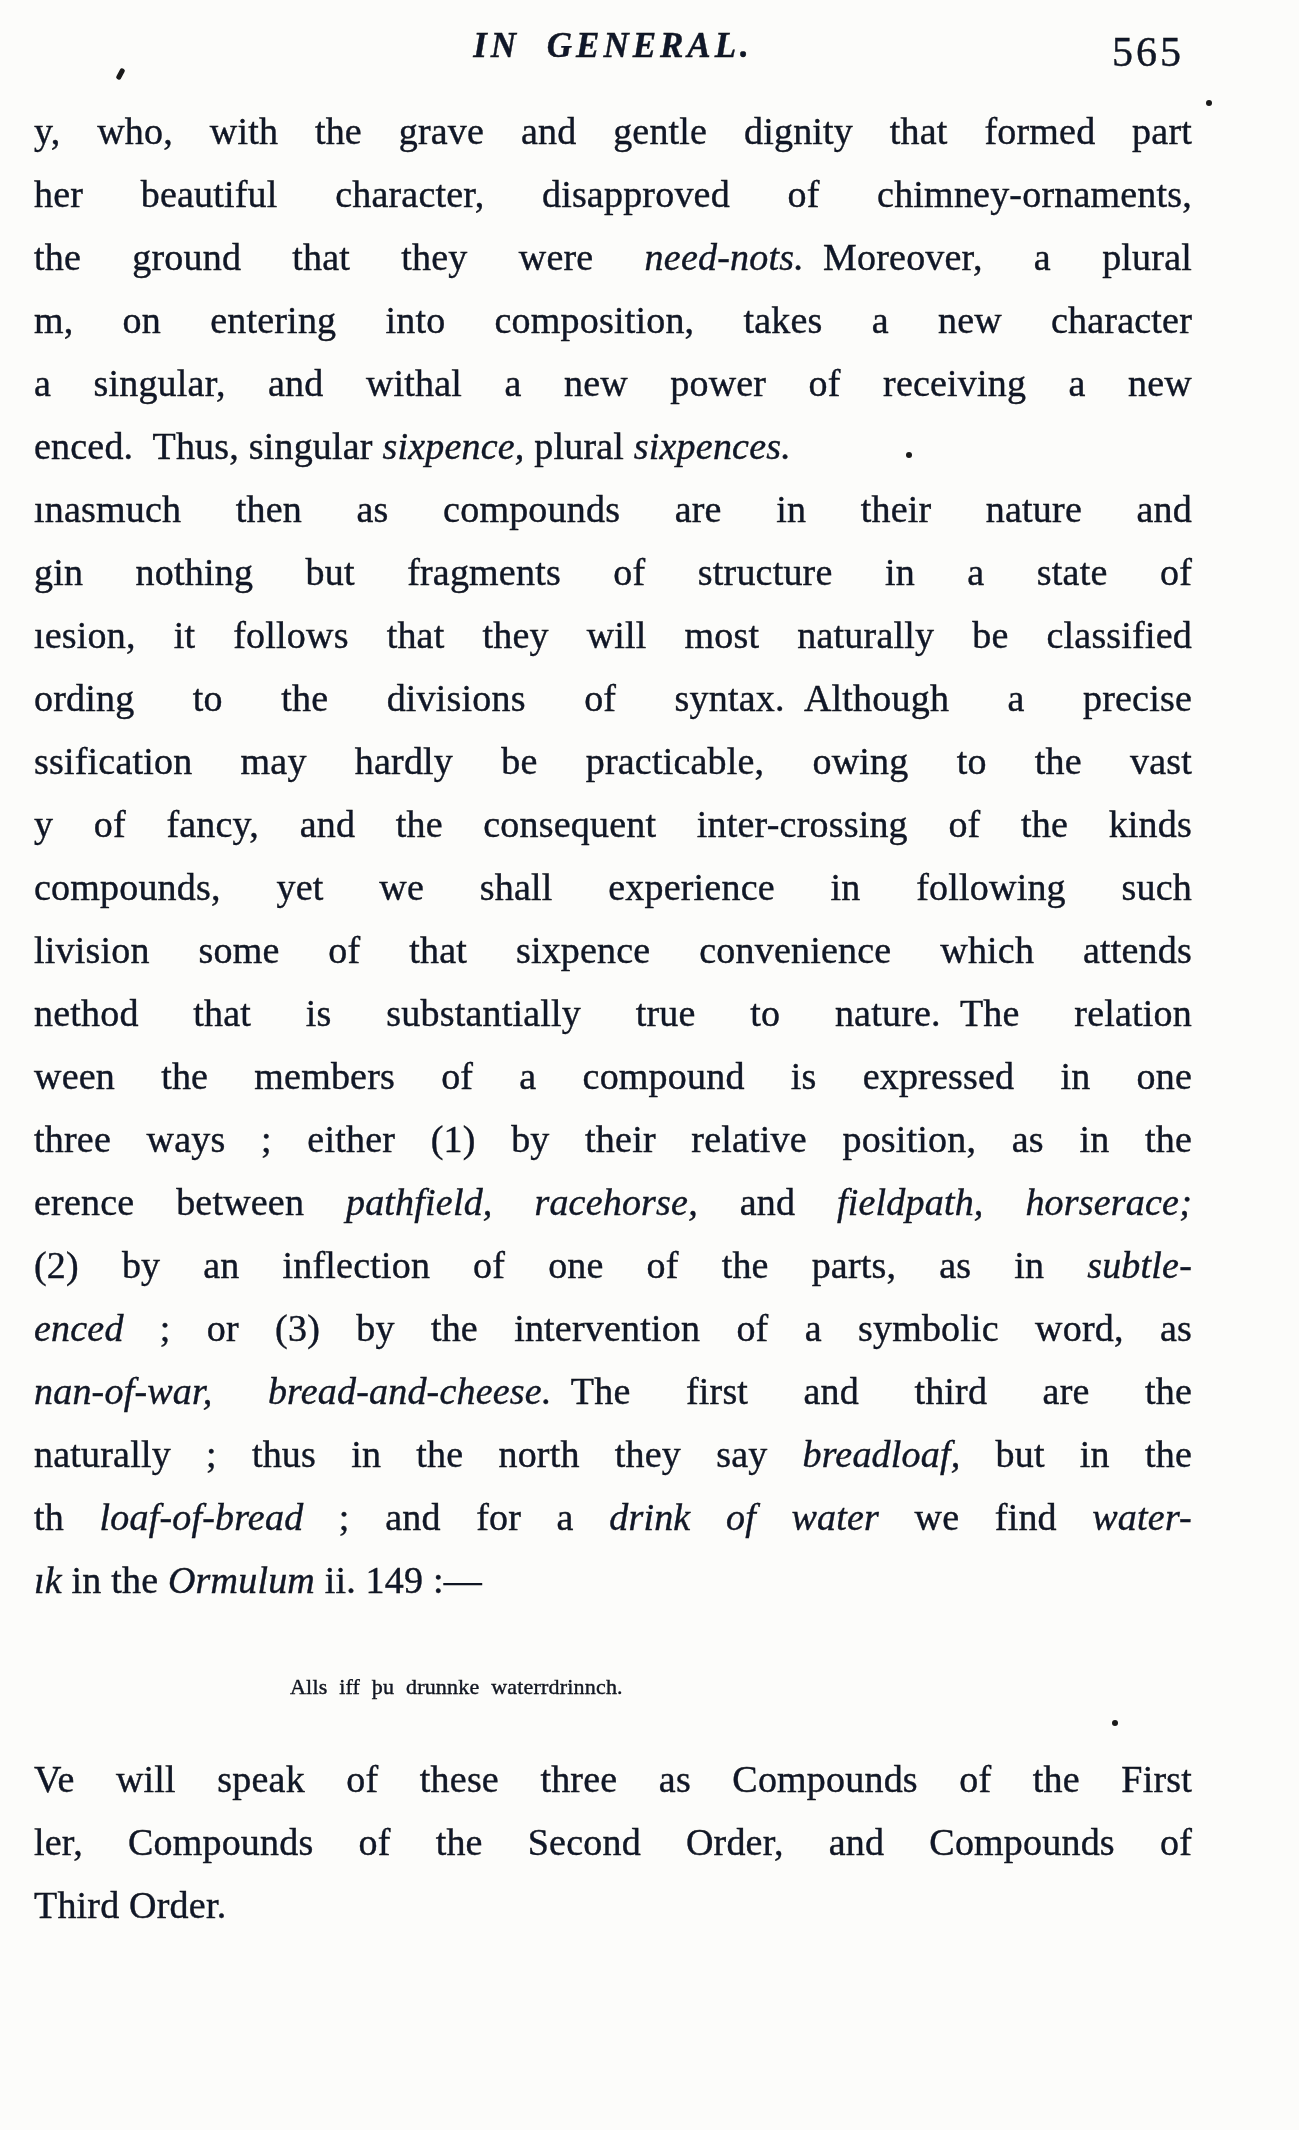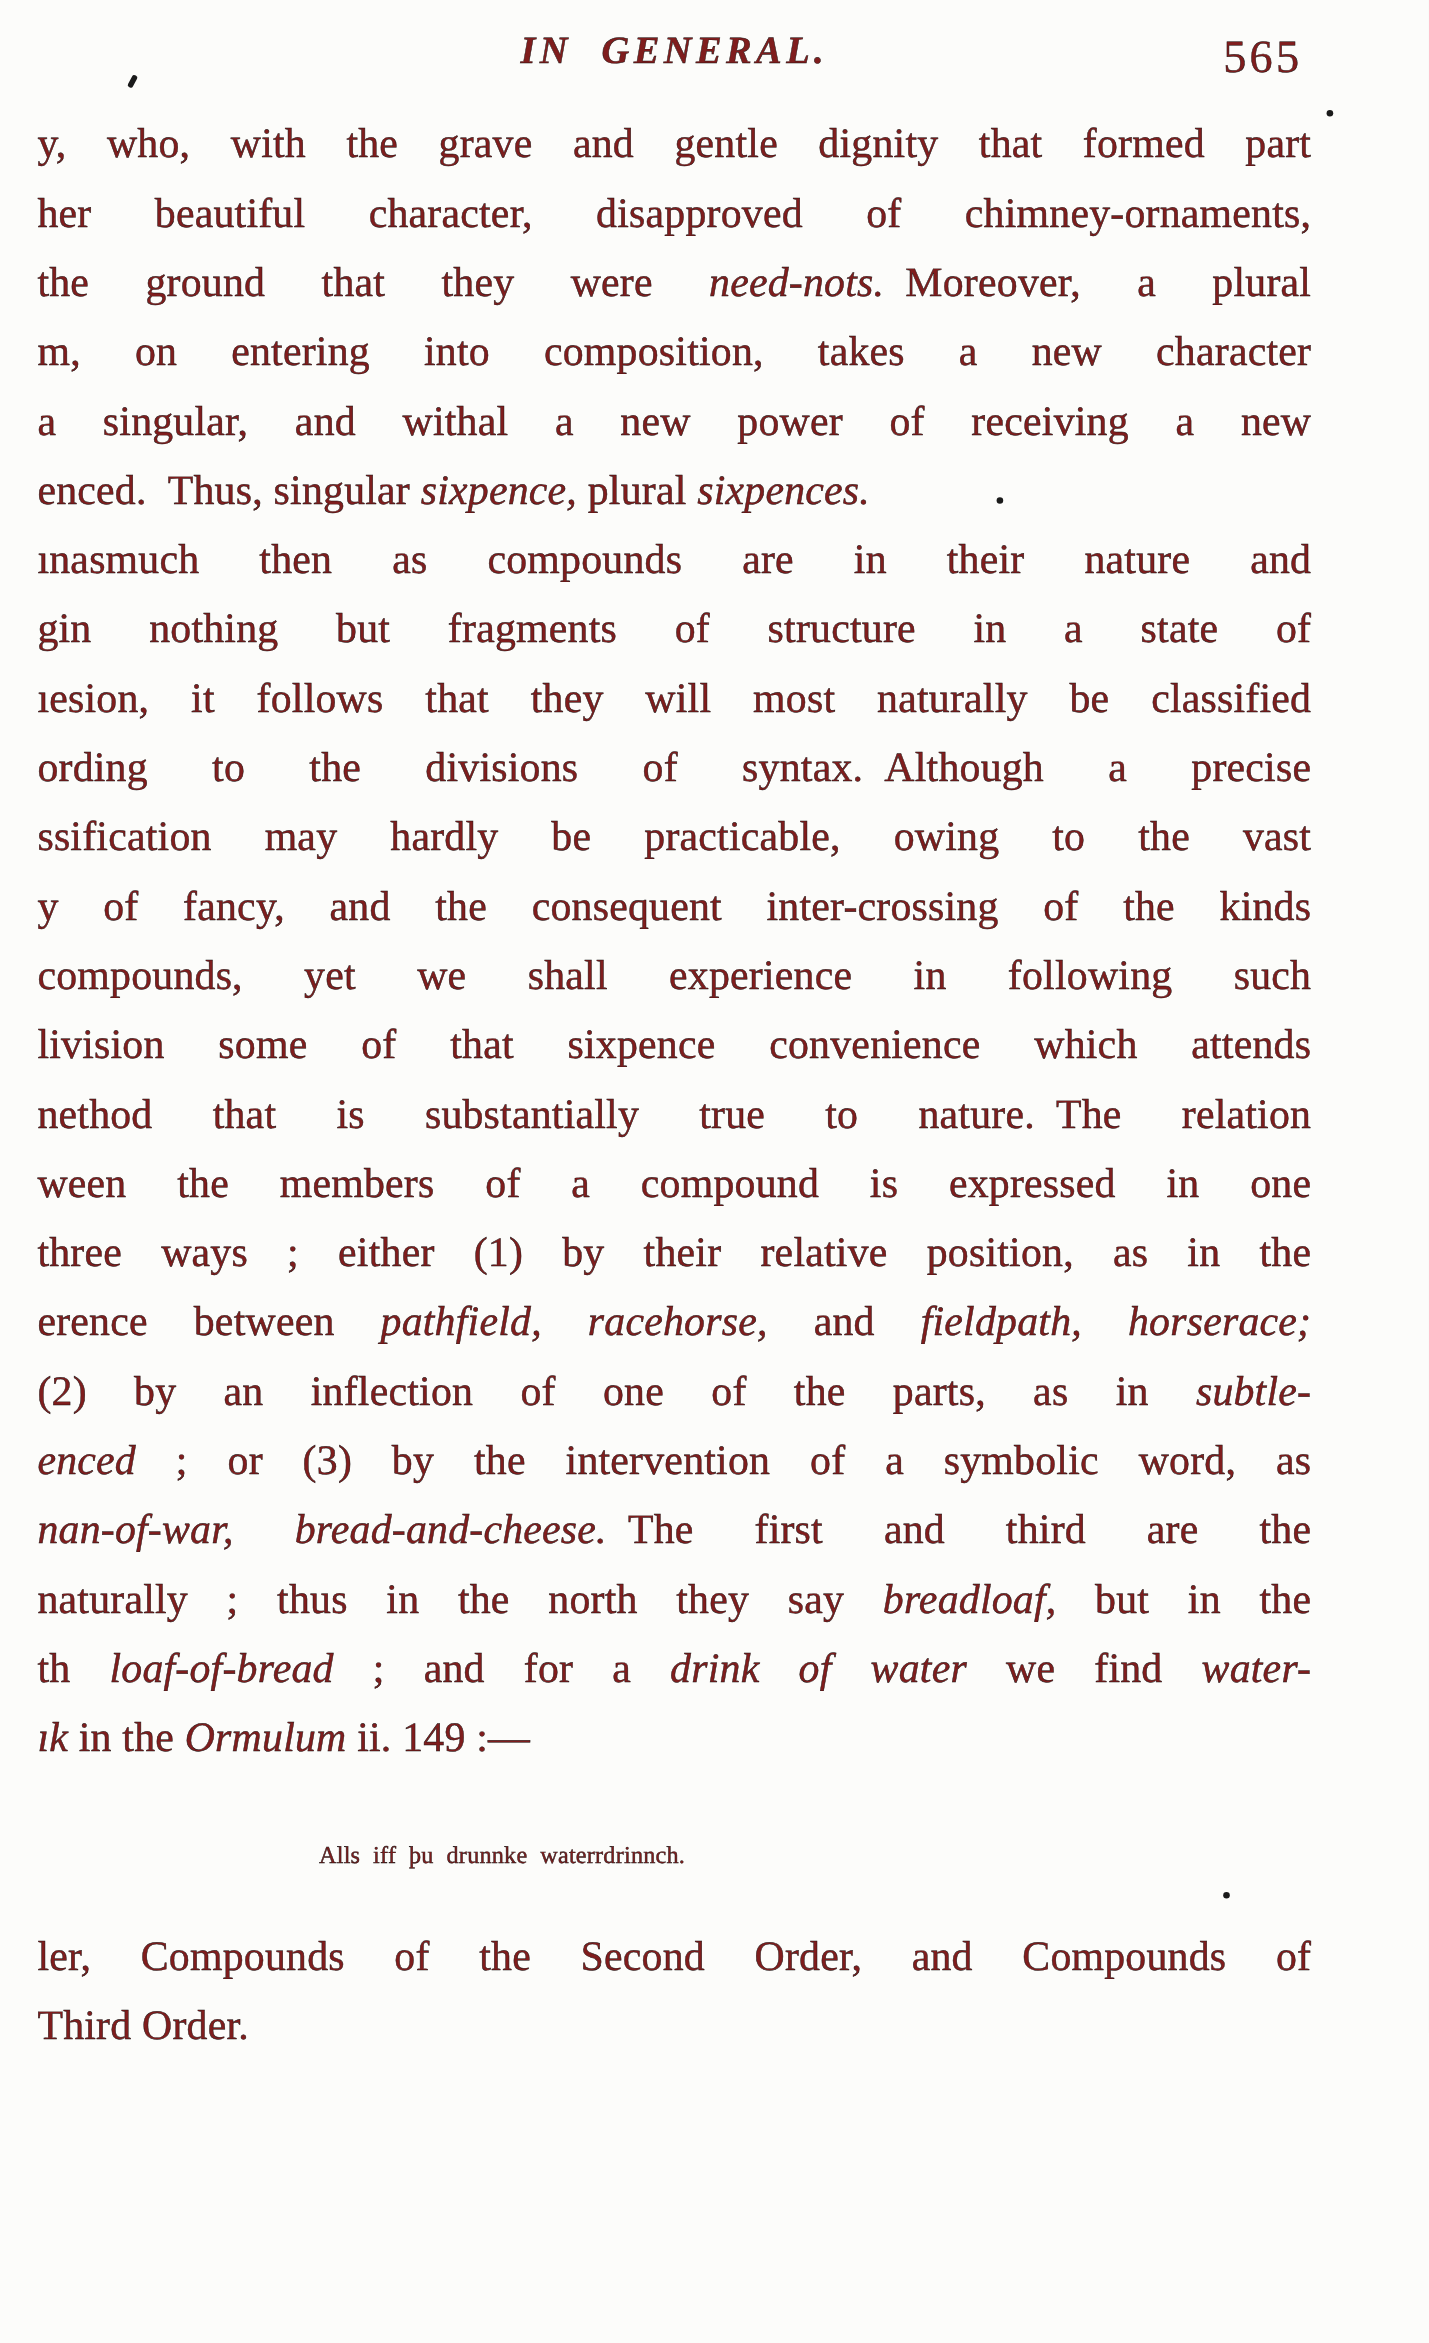--- a/index.html
+++ b/index.html
@@ -5,21 +5,21 @@
   html,body{margin:0;padding:0;}
   body{
     width:1299px;height:2130px;
     background:#e9e9e7;
     font-family:"Liberation Serif","DejaVu Serif",serif;
   }
   .page{
     position:relative;
     width:1299px;height:2130px;
     background:#fcfcfa;
-    color:#7f1d1d;
+    color:#0f172a;
     overflow:hidden;
     -webkit-text-stroke:0.4px #121212;
   }
   .running-head{
     position:absolute;
     top:26px;left:34px;width:1158px;
     height:60px;
   }
   .header-title{
     display:block;
@@ -111,20 +111,21 @@
         <div class="line"><em>enced</em><span> ; or (3) by the intervention of a symbolic word, as</span></div>
         <div class="line"><em>nan-of-war,</em><span> </span><em>bread-and-cheese.</em><span> The first and third are the</span></div>
         <div class="line"><span>naturally ; thus in the north they say </span><em>breadloaf,</em><span> but in the</span></div>
         <div class="line"><span>th </span><em>loaf-of-bread</em><span> ; and for a </span><em>drink of water</em><span> we find </span><em>water-</em></div>
         <div class="line short"><em>ık</em><span> in the </span><em>Ormulum</em><span> ii. 149 :—</span></div>
       </div>
       <div class="para quote">
         <div class="line short"><span>Alls iff þu drunnke waterrdrinnch.</span></div>
       </div>
       <div class="para body">
+        <div class="line"><span>Ve will speak of these three as Compounds of the First</span></div>
         <div class="line"><span>ler, Compounds of the Second Order, and Compounds of</span></div>
         <div class="line short"><span>Third Order.</span></div>
       </div>
     </div>
 
   <div class="ink-speck speck-a"></div>
   <div class="ink-speck speck-b"></div>
   <div class="ink-speck speck-c"></div>
   <div class="ink-speck speck-d"></div>
 </div>

